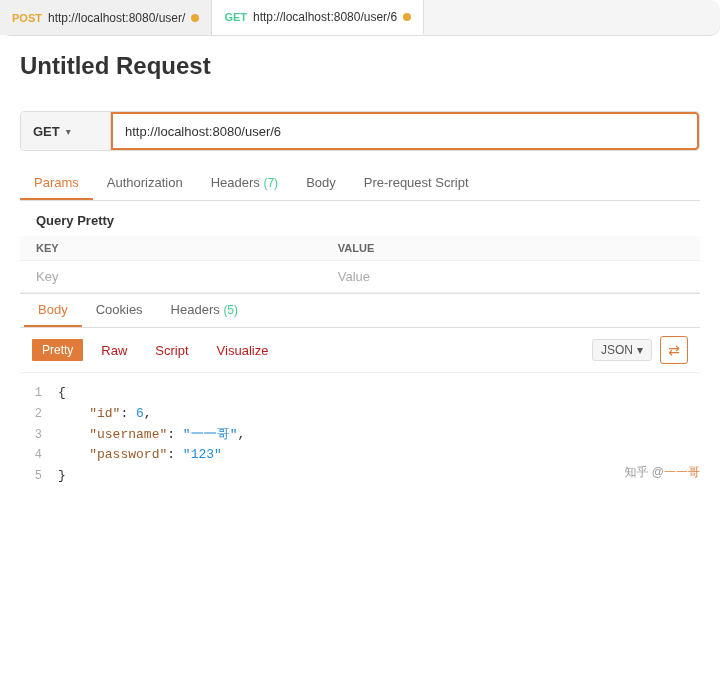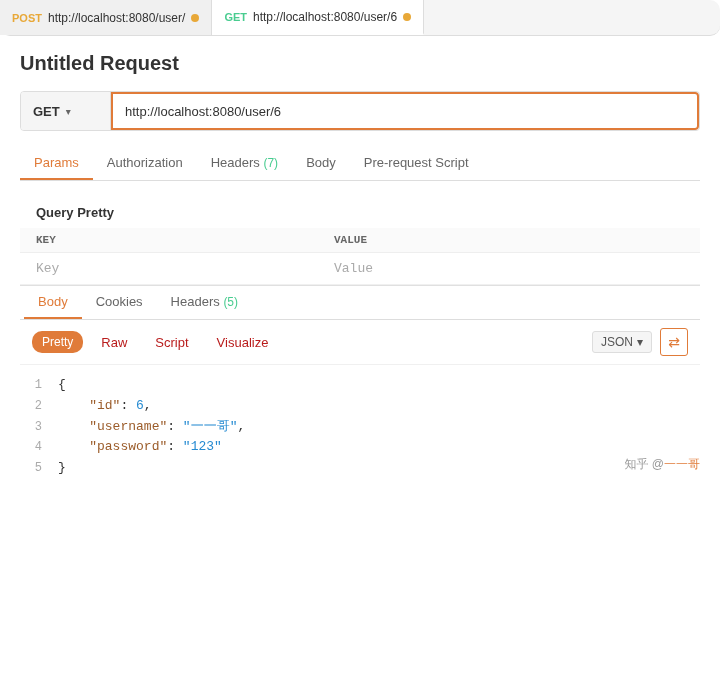--- a/index.html
+++ b/index.html
@@ -51,24 +51,24 @@
       flex-shrink: 0;
     }
     .tab-dot.get-dot { background: #e8a838; }
 
     
     .main-content {
       padding: 16px 20px;
     }
 
     .request-title {
-      font-size: 20px;
+      font-size: 24px;
       font-weight: 600;
       color: #333;
-      margin-bottom: 16px;
+      margin-bottom: 31px;
     }
 
     
     .url-bar {
       display: flex;
       align-items: center;
       border: 1px solid #ddd;
       border-radius: 4px;
       margin-bottom: 16px;
       height: 40px;
@@ -106,21 +106,21 @@
     }
     .url-text {
       color: #333;
       font-size: 13px;
     }
 
     
     .request-tabs {
       display: flex;
       border-bottom: 1px solid #ddd;
-      margin-bottom: 12px;
+      margin-bottom: 0;
       gap: 0;
     }
     .req-tab {
       padding: 8px 14px;
       cursor: pointer;
       color: #666;
       font-size: 13px;
       border-bottom: 2px solid transparent;
       white-space: nowrap;
     }
@@ -137,21 +137,20 @@
     .section-label {
       font-weight: 600;
       font-size: 13px;
       color: #333;
       padding: 12px 16px 8px;
     }
 
     .params-table {
       width: 100%;
       border-collapse: collapse;
-      font-family: Liberation Mono, monospace;
     }
     .params-table th {
       text-align: left;
       padding: 6px 16px;
       font-size: 11px;
       font-weight: 600;
       color: #666;
       border-bottom: 1px solid #eee;
       background: #fafafa;
     }
@@ -193,21 +192,21 @@
     .format-bar {
       display: flex;
       align-items: center;
       padding: 8px 12px;
       gap: 8px;
       border-bottom: 1px solid #f0f0f0;
     }
     .format-btn {
       padding: 4px 10px;
       border: none;
-      border-radius: 10px;
+      border-radius: 1px;
       font-size: 12px;
       cursor: pointer;
       background: #e07b39;
       color: #fff;
     }
     .format-btn-inactive {
       background: transparent;
       color: #b91c1c;
       border: none;
       padding: 4px 10px;

